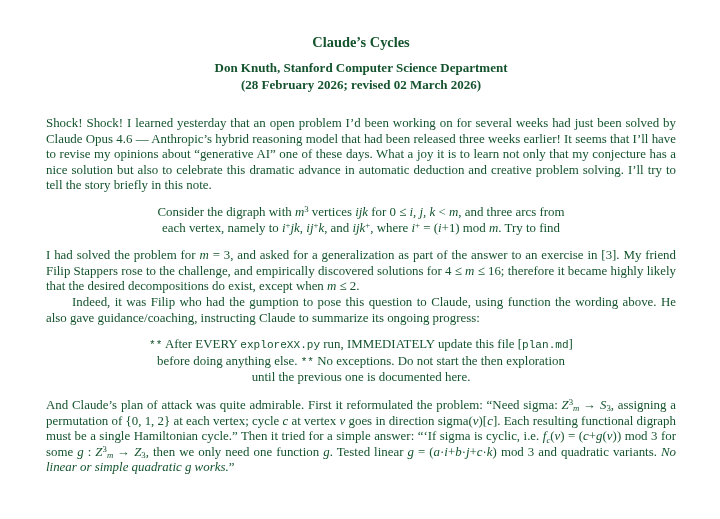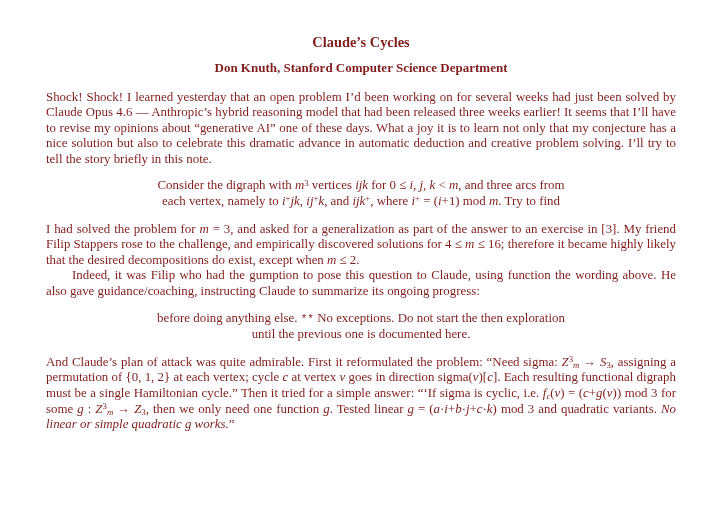--- a/index.html
+++ b/index.html
@@ -7,39 +7,39 @@
     padding: 0;
     background: #ffffff;
   }
   .page {
     position: relative;
     width: 720px;
     height: 519px;
     box-sizing: border-box;
     padding: 34px 44px 0 46px;
     background: #ffffff;
-    color: #7f1d1d;
+    color: #14532d;
     font-family: "Liberation Serif", serif;
     font-size: 12.9px;
     line-height: 15.6px;
     overflow: hidden;
   }
   .header { text-align: center; }
   .title {
     margin: 0 0 9px 0;
     font-size: 14.4px;
     font-weight: bold;
     line-height: 17px;
   }
   .author, .date {
     font-size: 13px;
     line-height: 16.5px;
     font-weight: bold;
   }
-  .docbody { margin-top: 13px; }
+  .docbody { margin-top: 23px; }
   .para {
     margin: 0;
     text-align: justify;
     hyphens: none;
   }
   .para.indent { text-indent: 26px; }
   .bquote {
     margin: 11px 62px 12px 62px;
   }
   .qline {
@@ -72,28 +72,30 @@
     line-height: 0;
   }
 </style>
 </head>
 <body>
 
 <div class="page">
   <div class="header">
     <div class="title">Claude’s Cycles</div>
     <div class="author">Don Knuth, Stanford Computer Science Department</div>
+    <div class="date">(28 February 2026; revised 02 March 2026)</div>
   </div>
   <div class="docbody">
       <p class="para"><span class="seg-r">Shock! Shock! I learned yesterday that an open problem I’d been working on for several weeks had just been solved by Claude Opus 4.6 — Anthropic’s hybrid reasoning model that had been released three weeks earlier! It seems that I’ll have to revise my opinions about “generative AI” one of these days. What a joy it is to learn not only that my conjecture has a nice solution but also to celebrate this dramatic advance in automatic deduction and creative problem solving. I’ll try to tell the story briefly in this note.</span></p>
       <div class="bquote">
         <div class="qline"><span class="seg-r">Consider the digraph with </span><span class="seg-i">m</span><span class="seg-sup">3</span><span class="seg-r"> vertices </span><span class="seg-i">ijk</span><span class="seg-r"> for 0 ≤ </span><span class="seg-i">i, j, k</span><span class="seg-r"> &lt; </span><span class="seg-i">m</span><span class="seg-r">, and three arcs from</span></div>
         <div class="qline"><span class="seg-r">each vertex, namely to </span><span class="seg-i">i</span><span class="seg-sup">+</span><span class="seg-i">jk</span><span class="seg-r">, </span><span class="seg-i">ij</span><span class="seg-sup">+</span><span class="seg-i">k</span><span class="seg-r">, and </span><span class="seg-i">ijk</span><span class="seg-sup">+</span><span class="seg-r">, where </span><span class="seg-i">i</span><span class="seg-sup">+</span><span class="seg-r"> = (</span><span class="seg-i">i</span><span class="seg-r">+1) mod </span><span class="seg-i">m</span><span class="seg-r">. Try to find</span></div>
       </div>
       <p class="para"><span class="seg-r">I had solved the problem for </span><span class="seg-i">m</span><span class="seg-r"> = 3, and asked for a generalization as part of the answer to an exercise in [3]. My friend Filip Stappers rose to the challenge, and empirically discovered solutions for 4 ≤ </span><span class="seg-i">m</span><span class="seg-r"> ≤ 16; therefore it became highly likely that the desired decompositions do exist, except when </span><span class="seg-i">m</span><span class="seg-r"> ≤ 2.</span></p>
       <p class="para indent"><span class="seg-r">Indeed, it was Filip who had the gumption to pose this question to Claude, using function the wording above. He also gave guidance/coaching, instructing Claude to summarize its ongoing progress:</span></p>
       <div class="bquote">
+        <div class="qline"><span class="seg-tt">**</span><span class="seg-r"> After EVERY </span><span class="seg-tt">exploreXX.py</span><span class="seg-r"> run, IMMEDIATELY update this file [</span><span class="seg-tt">plan.md</span><span class="seg-r">]</span></div>
         <div class="qline"><span class="seg-r">before doing anything else. </span><span class="seg-tt">**</span><span class="seg-r">  No exceptions. Do not start the then exploration</span></div>
         <div class="qline"><span class="seg-r">until the previous one is documented here.</span></div>
       </div>
       <p class="para"><span class="seg-r">And Claude’s plan of attack was quite admirable. First it reformulated the problem: “Need sigma: </span><span class="seg-i">Z</span><span class="seg-sup">3</span><span class="seg-isub">m</span><span class="seg-r"> → </span><span class="seg-i">S</span><span class="seg-sub">3</span><span class="seg-r">, assigning a permutation of {0, 1, 2} at each vertex; cycle </span><span class="seg-i">c</span><span class="seg-r"> at vertex </span><span class="seg-i">v</span><span class="seg-r"> goes in direction sigma(</span><span class="seg-i">v</span><span class="seg-r">)[</span><span class="seg-i">c</span><span class="seg-r">]. Each resulting functional digraph must be a single Hamiltonian cycle.” Then it tried for a simple answer: “‘If sigma is cyclic, i.e. </span><span class="seg-i">f</span><span class="seg-isub">c</span><span class="seg-r">(</span><span class="seg-i">v</span><span class="seg-r">) = (</span><span class="seg-i">c</span><span class="seg-r">+</span><span class="seg-i">g</span><span class="seg-r">(</span><span class="seg-i">v</span><span class="seg-r">)) mod 3 for some </span><span class="seg-i">g</span><span class="seg-r"> : </span><span class="seg-i">Z</span><span class="seg-sup">3</span><span class="seg-isub">m</span><span class="seg-r"> → </span><span class="seg-i">Z</span><span class="seg-sub">3</span><span class="seg-r">, then we only need one function </span><span class="seg-i">g</span><span class="seg-r">. Tested linear </span><span class="seg-i">g</span><span class="seg-r"> = (</span><span class="seg-i">a</span><span class="seg-r">·</span><span class="seg-i">i</span><span class="seg-r">+</span><span class="seg-i">b</span><span class="seg-r">·</span><span class="seg-i">j</span><span class="seg-r">+</span><span class="seg-i">c</span><span class="seg-r">·</span><span class="seg-i">k</span><span class="seg-r">) mod 3 and quadratic variants. </span><span class="seg-i">No linear or simple quadratic g works.</span><span class="seg-r">”</span></p>
     </div>
 </div>
 
 </body></html>

